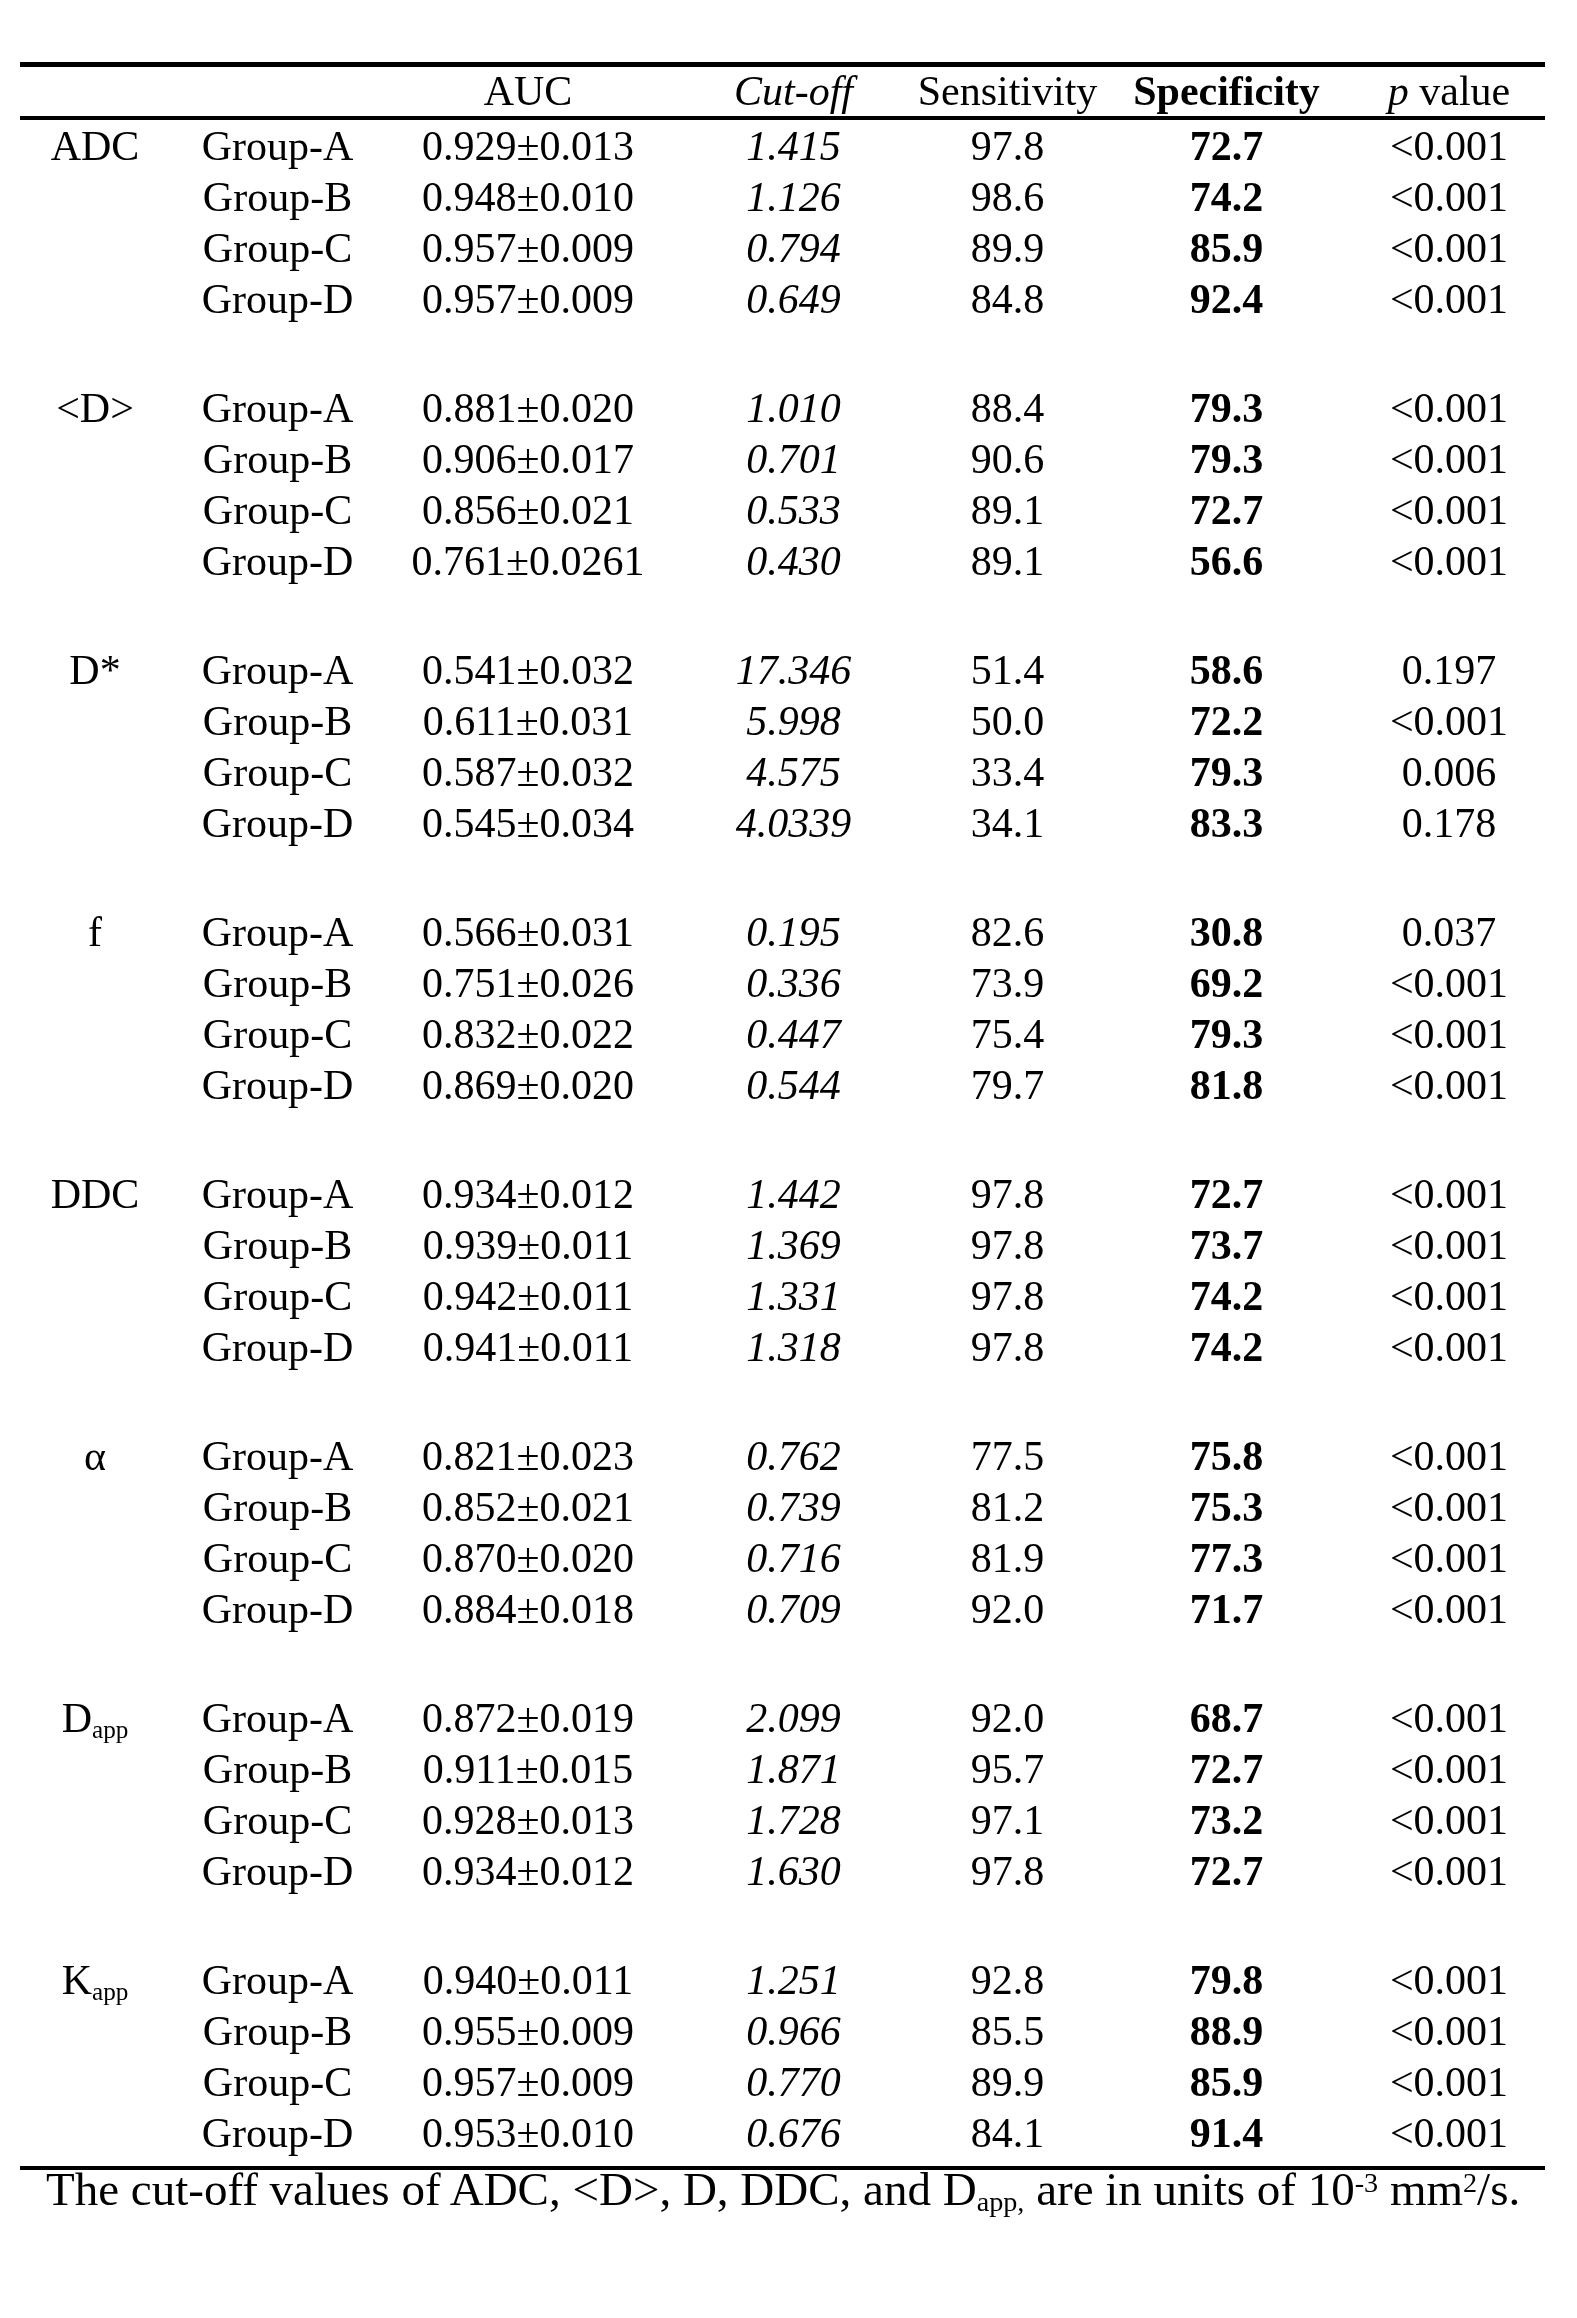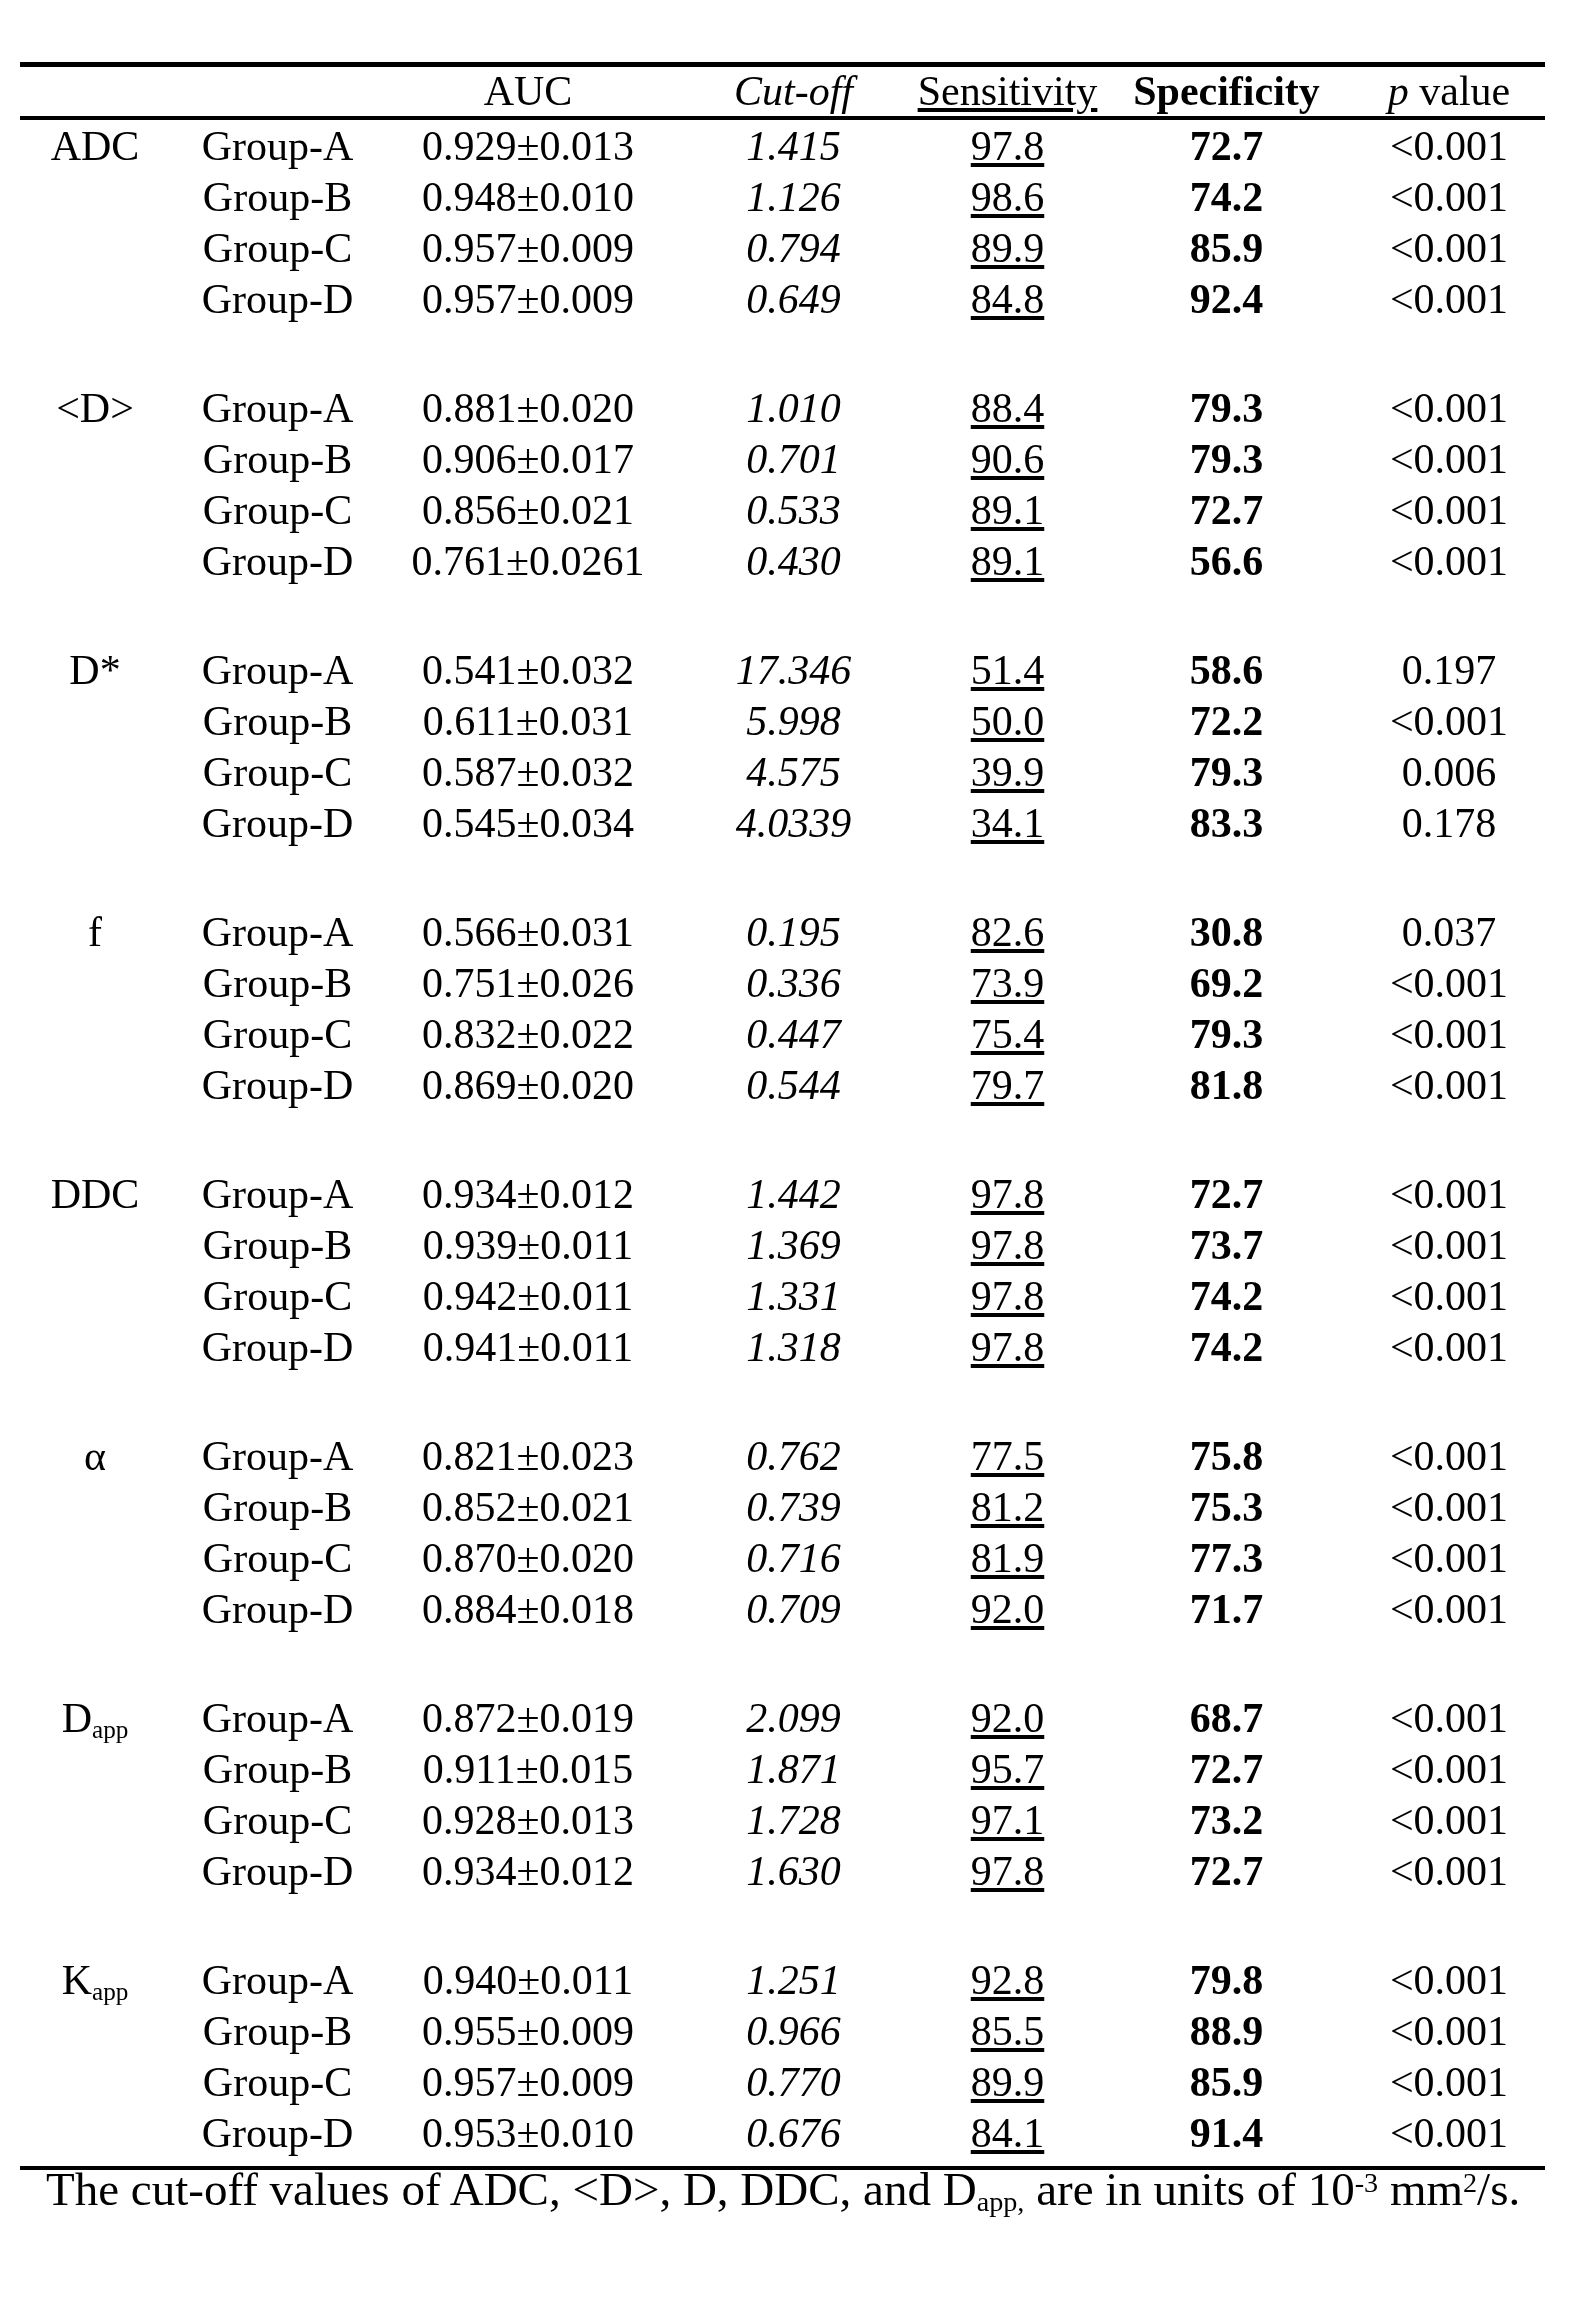--- a/index.html
+++ b/index.html
@@ -20,21 +20,21 @@
     height: 51px;
     font-size: 42px;
     white-space: nowrap;
   }
   .thead { height: 49px; align-items: center; }
   .c { text-align: center; }
   .param  { width: 150px; }
   .group  { width: 215px; }
   .auc    { width: 286px; }
   .cutoff { width: 245px; font-style: italic; }
-  .sens   { width: 183px; text-decoration: underline; }
+  .sens   { width: 183px; }
   .spec   { width: 255px; font-weight: bold; }
   .p      { width: 190px; }
   .block-gap { height: 58px; }
   .bottom-pad { height: 7.5px; }
   sub { font-size: 60%; line-height: 0; vertical-align: -0.22em; }
   sup { font-size: 60%; line-height: 0; vertical-align: 0.45em; }
   i { font-style: italic; }
   .footnote {
     position: absolute;
     left: 46px;
@@ -152,21 +152,21 @@
         <div class="c cutoff">5.998</div>
         <div class="c sens">50.0</div>
         <div class="c spec">72.2</div>
         <div class="c p">&lt;0.001</div>
       </div>
       <div class="trow">
         <div class="c param"></div>
         <div class="c group">Group-C</div>
         <div class="c auc">0.587±0.032</div>
         <div class="c cutoff">4.575</div>
-        <div class="c sens">39.9</div>
+        <div class="c sens">33.4</div>
         <div class="c spec">79.3</div>
         <div class="c p">0.006</div>
       </div>
       <div class="trow">
         <div class="c param"></div>
         <div class="c group">Group-D</div>
         <div class="c auc">0.545±0.034</div>
         <div class="c cutoff">4.0339</div>
         <div class="c sens">34.1</div>
         <div class="c spec">83.3</div>

